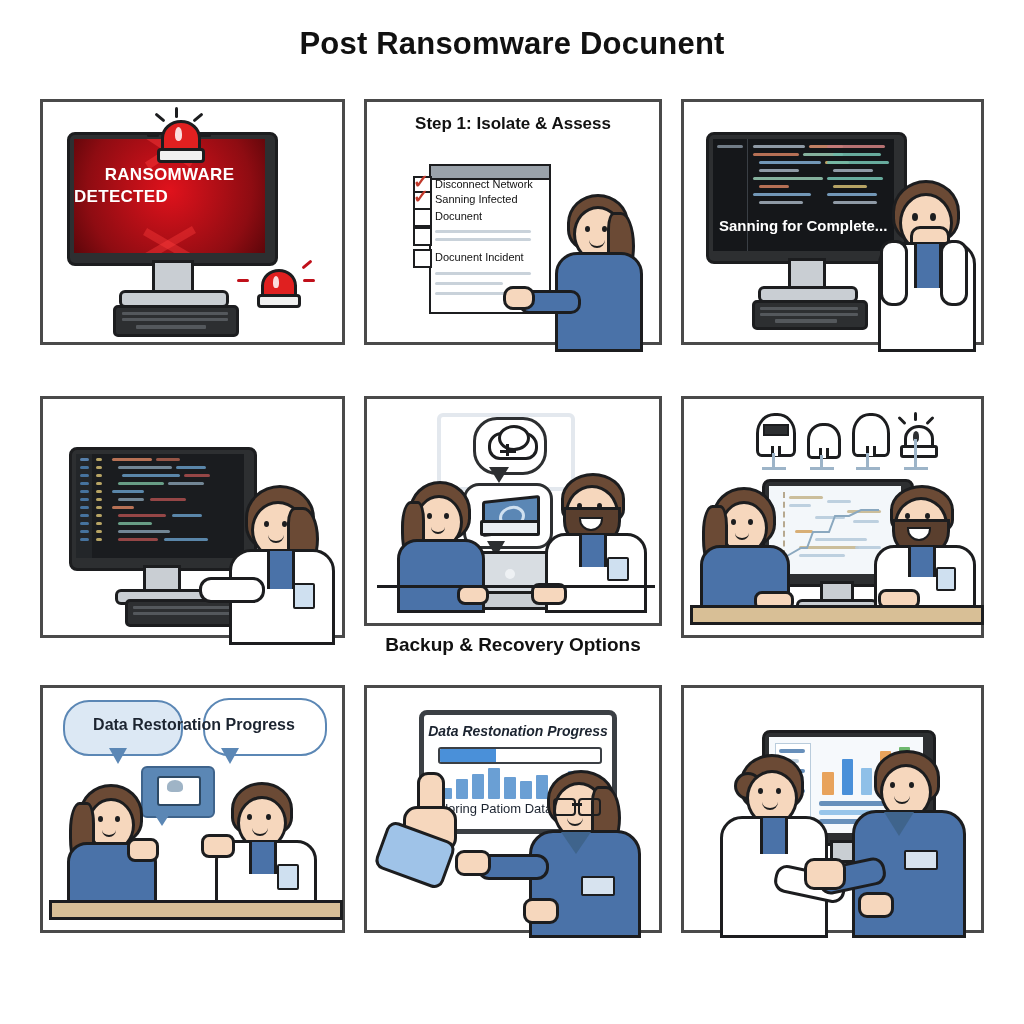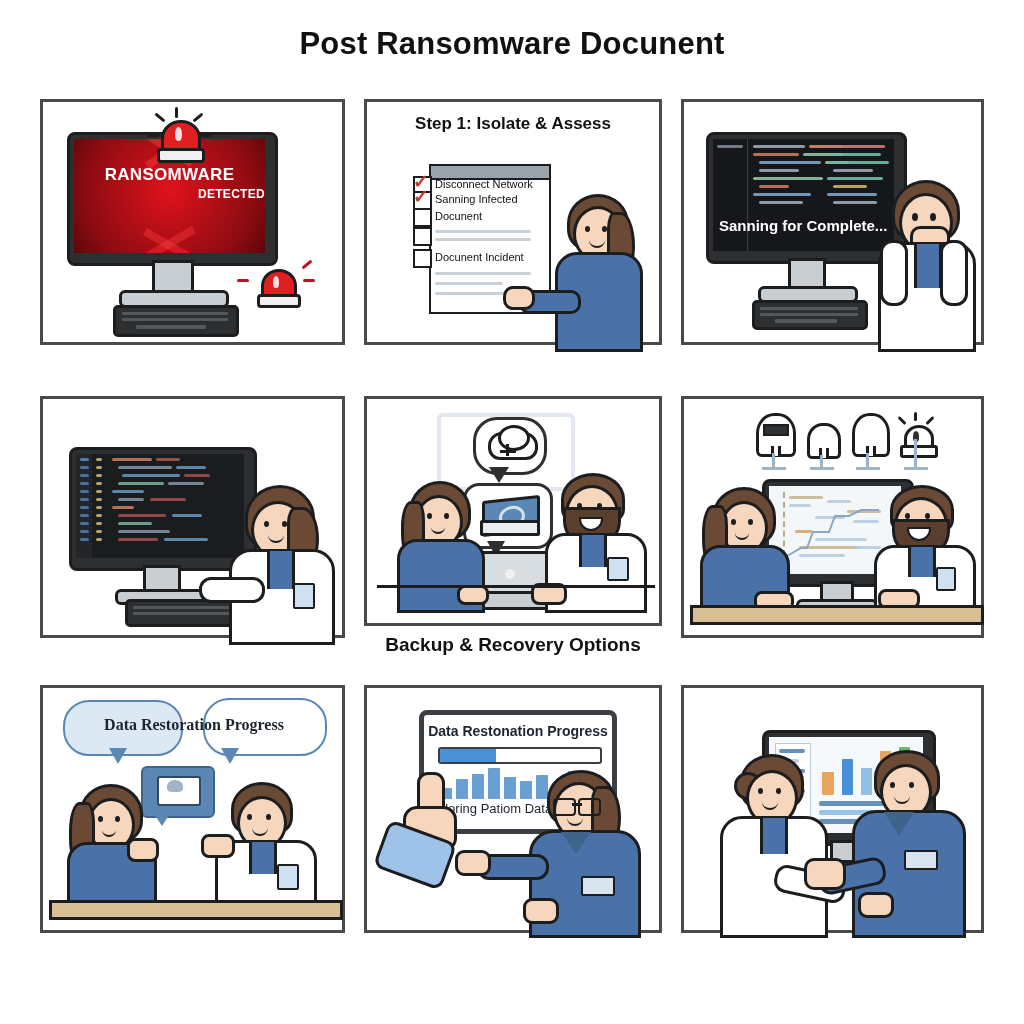--- a/index.html
+++ b/index.html
@@ -60,21 +60,21 @@
 <div class="panel" style="left:40px;top:99px;width:305px;height:246px;">
 
   <div class="mon-body" style="left:24px;top:30px;width:205px;height:128px;"></div>
   <div class="mon-screen" style="left:31px;top:37px;width:191px;height:114px;background:
        radial-gradient(circle at 50% 45%, #e0121c 0%, #8e0c12 72%, #5d060a 100%);">
      <div style="position:absolute;left:-20px;top:-20px;width:150px;height:8px;background:#ff3b3b;opacity:.45;transform:rotate(33deg);"></div>
      <div style="position:absolute;right:-20px;top:-18px;width:150px;height:8px;background:#ff3b3b;opacity:.45;transform:rotate(-33deg);"></div>
      <div style="position:absolute;left:-20px;bottom:-18px;width:150px;height:8px;background:#ff3b3b;opacity:.4;transform:rotate(-30deg);"></div>
      <div style="position:absolute;right:-20px;bottom:-20px;width:150px;height:8px;background:#ff3b3b;opacity:.4;transform:rotate(30deg);"></div>
      <div style="position:absolute;left:0;top:26px;width:100%;text-align:center;color:#fff;font-size:17px;font-weight:bold;letter-spacing:.3px;">RANSOMWARE</div>
-     <div style="position:absolute;left:0;top:48px;width:100%;text-align:right;color:#fff;font-size:12px;font-weight:bold;letter-spacing:.3px;">DETECTED</div>
+     <div style="position:absolute;left:0;top:48px;width:100%;text-align:left;color:#fff;font-size:17px;font-weight:bold;letter-spacing:.3px;">DETECTED</div>
   </div>
   <div class="mon-neck" style="left:109px;top:158px;width:36px;height:32px;"></div>
   <div class="mon-base" style="left:76px;top:188px;width:104px;height:12px;"></div>
   <div class="keyboard" style="left:70px;top:203px;width:120px;height:26px;">
      <i style="left:6px;top:4px;width:106px;height:3px;"></i>
      <i style="left:6px;top:10px;width:106px;height:3px;"></i>
      <i style="left:20px;top:17px;width:70px;height:4px;"></i>
   </div>
 
   <div style="position:absolute;left:108px;top:6px;width:56px;height:52px;">
@@ -378,21 +378,21 @@
   </div>
 
   <div style="position:absolute;left:6px;top:206px;width:288px;height:14px;background:#d8bf96;border:3px solid #1c1d1f;"></div>
 </div>
 
 <div class="panel" style="left:40px;top:685px;width:305px;height:248px;">
   <div class="bubble" style="left:20px;top:12px;width:116px;height:52px;background:#dce8f4;border:2.5px solid #5b87b5;border-radius:26px;"></div>
   <div class="bubble-tail" style="left:66px;top:60px;border-left:9px solid transparent;border-right:9px solid transparent;border-top:16px solid #5b87b5;"></div>
   <div class="bubble" style="left:160px;top:10px;width:120px;height:54px;background:#fff;border:2.5px solid #5b87b5;border-radius:26px;"></div>
   <div class="bubble-tail" style="left:178px;top:60px;border-left:9px solid transparent;border-right:9px solid transparent;border-top:16px solid #5b87b5;"></div>
-  <div style="position:absolute;left:20px;top:28px;width:262px;text-align:center;font-size:16px;font-weight:bold;color:#1c2430;font-family:Liberation Serif, serif;">Data Restoration Progress</div>
+  <div style="position:absolute;left:20px;top:28px;width:262px;text-align:center;font-size:16px;font-weight:bold;color:#1c2430;">Data Restoration Progress</div>
 
   <div style="position:absolute;left:98px;top:78px;width:70px;height:48px;background:#5b87b5;border:2.5px solid #3f648c;border-radius:6px;">
     <div style="position:absolute;left:14px;top:8px;width:40px;height:26px;background:#fff;border:2px solid #2d4964;border-radius:3px;"></div>
     <div style="position:absolute;left:24px;top:12px;width:16px;height:12px;background:#9fb4c6;border-radius:50% 50% 30% 30%;"></div>
   </div>
   <div class="bubble-tail" style="left:110px;top:124px;border-left:9px solid transparent;border-right:9px solid transparent;border-top:14px solid #5b87b5;"></div>
 
   <div class="person" style="left:22px;top:96px;width:100px;height:124px;">
     <div class="hair" style="left:14px;top:0;width:58px;height:54px;border-radius:50% 50% 38% 38%;"></div>
     <div class="head" style="left:22px;top:14px;width:42px;height:48px;"></div>
@@ -414,21 +414,21 @@
     <div style="position:absolute;left:34px;top:60px;width:22px;height:32px;background:#4a72a8;border-left:3px solid #1c1d1f;border-right:3px solid #1c1d1f;"></div>
     <div class="badge" style="left:62px;top:82px;width:18px;height:22px;"></div>
     <div style="position:absolute;left:-14px;top:52px;width:28px;height:18px;background:#f6d7bd;border:3px solid #1c1d1f;border-radius:8px;"></div>
   </div>
   <div style="position:absolute;left:6px;top:212px;width:288px;height:14px;background:#d8bf96;border:3px solid #1c1d1f;"></div>
 </div>
 
 <div class="panel" style="left:364px;top:685px;width:298px;height:248px;">
 
   <div style="position:absolute;left:52px;top:22px;width:188px;height:114px;background:#fff;border:5px solid #3b3f44;border-radius:8px;">
-    <div style="position:absolute;left:0;top:8px;width:100%;text-align:center;font-size:14px;font-weight:bold;color:#1c2430;">Data Restonation Progress</div>
+    <div style="position:absolute;left:0;top:8px;width:100%;text-align:center;font-size:14px;font-weight:bold;color:#1c2430;font-style:italic;">Data Restonation Progress</div>
 
     <div style="position:absolute;left:14px;top:32px;width:160px;height:13px;background:#fff;border:2px solid #3b3f44;border-radius:3px;overflow:hidden;">
       <div id="progress-fill" style="height:100%;width:35%;background:#4a90d9;"></div>
     </div>
 
     <div id="bar-chart" style="position:absolute;left:14px;top:52px;width:160px;height:32px;">
         <div class="chart-bar" style="left: 1.4%; width: 7.2%; bottom: 0px; height: 34%; background: rgb(106, 159, 212);"></div>
         <div class="chart-bar" style="left: 11.4%; width: 7.2%; bottom: 0px; height: 62%; background: rgb(106, 159, 212);"></div>
         <div class="chart-bar" style="left: 21.4%; width: 7.2%; bottom: 0px; height: 78%; background: rgb(106, 159, 212);"></div>
         <div class="chart-bar" style="left: 31.4%; width: 7.2%; bottom: 0px; height: 96%; background: rgb(106, 159, 212);"></div>

